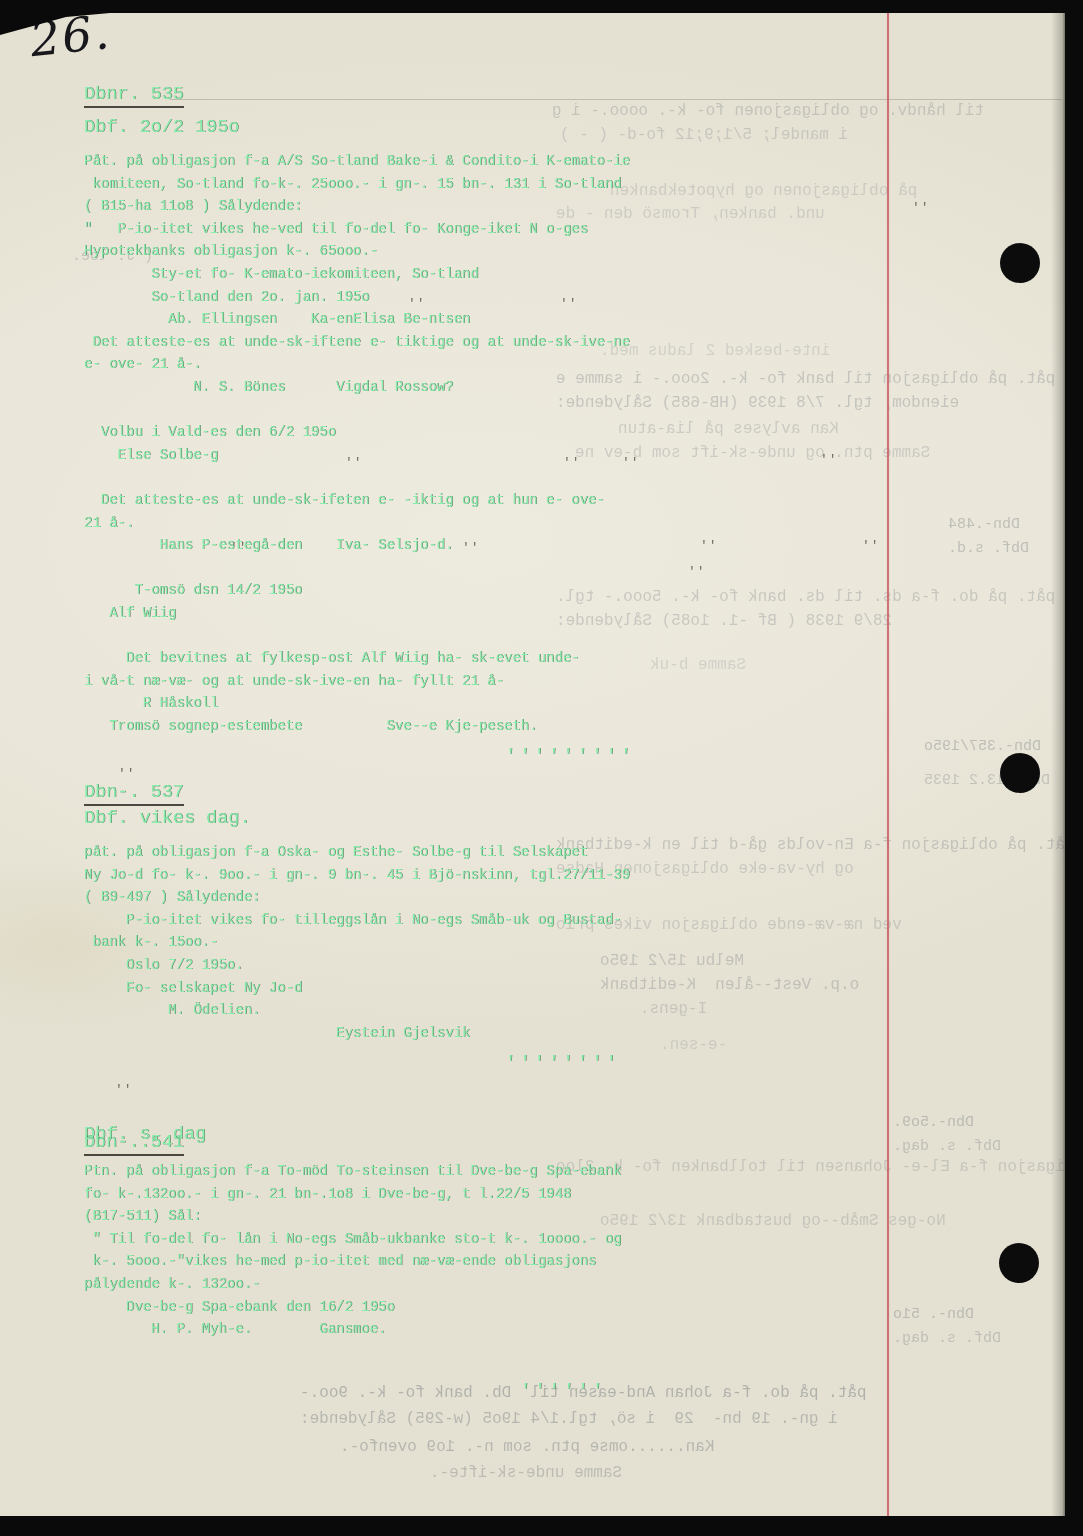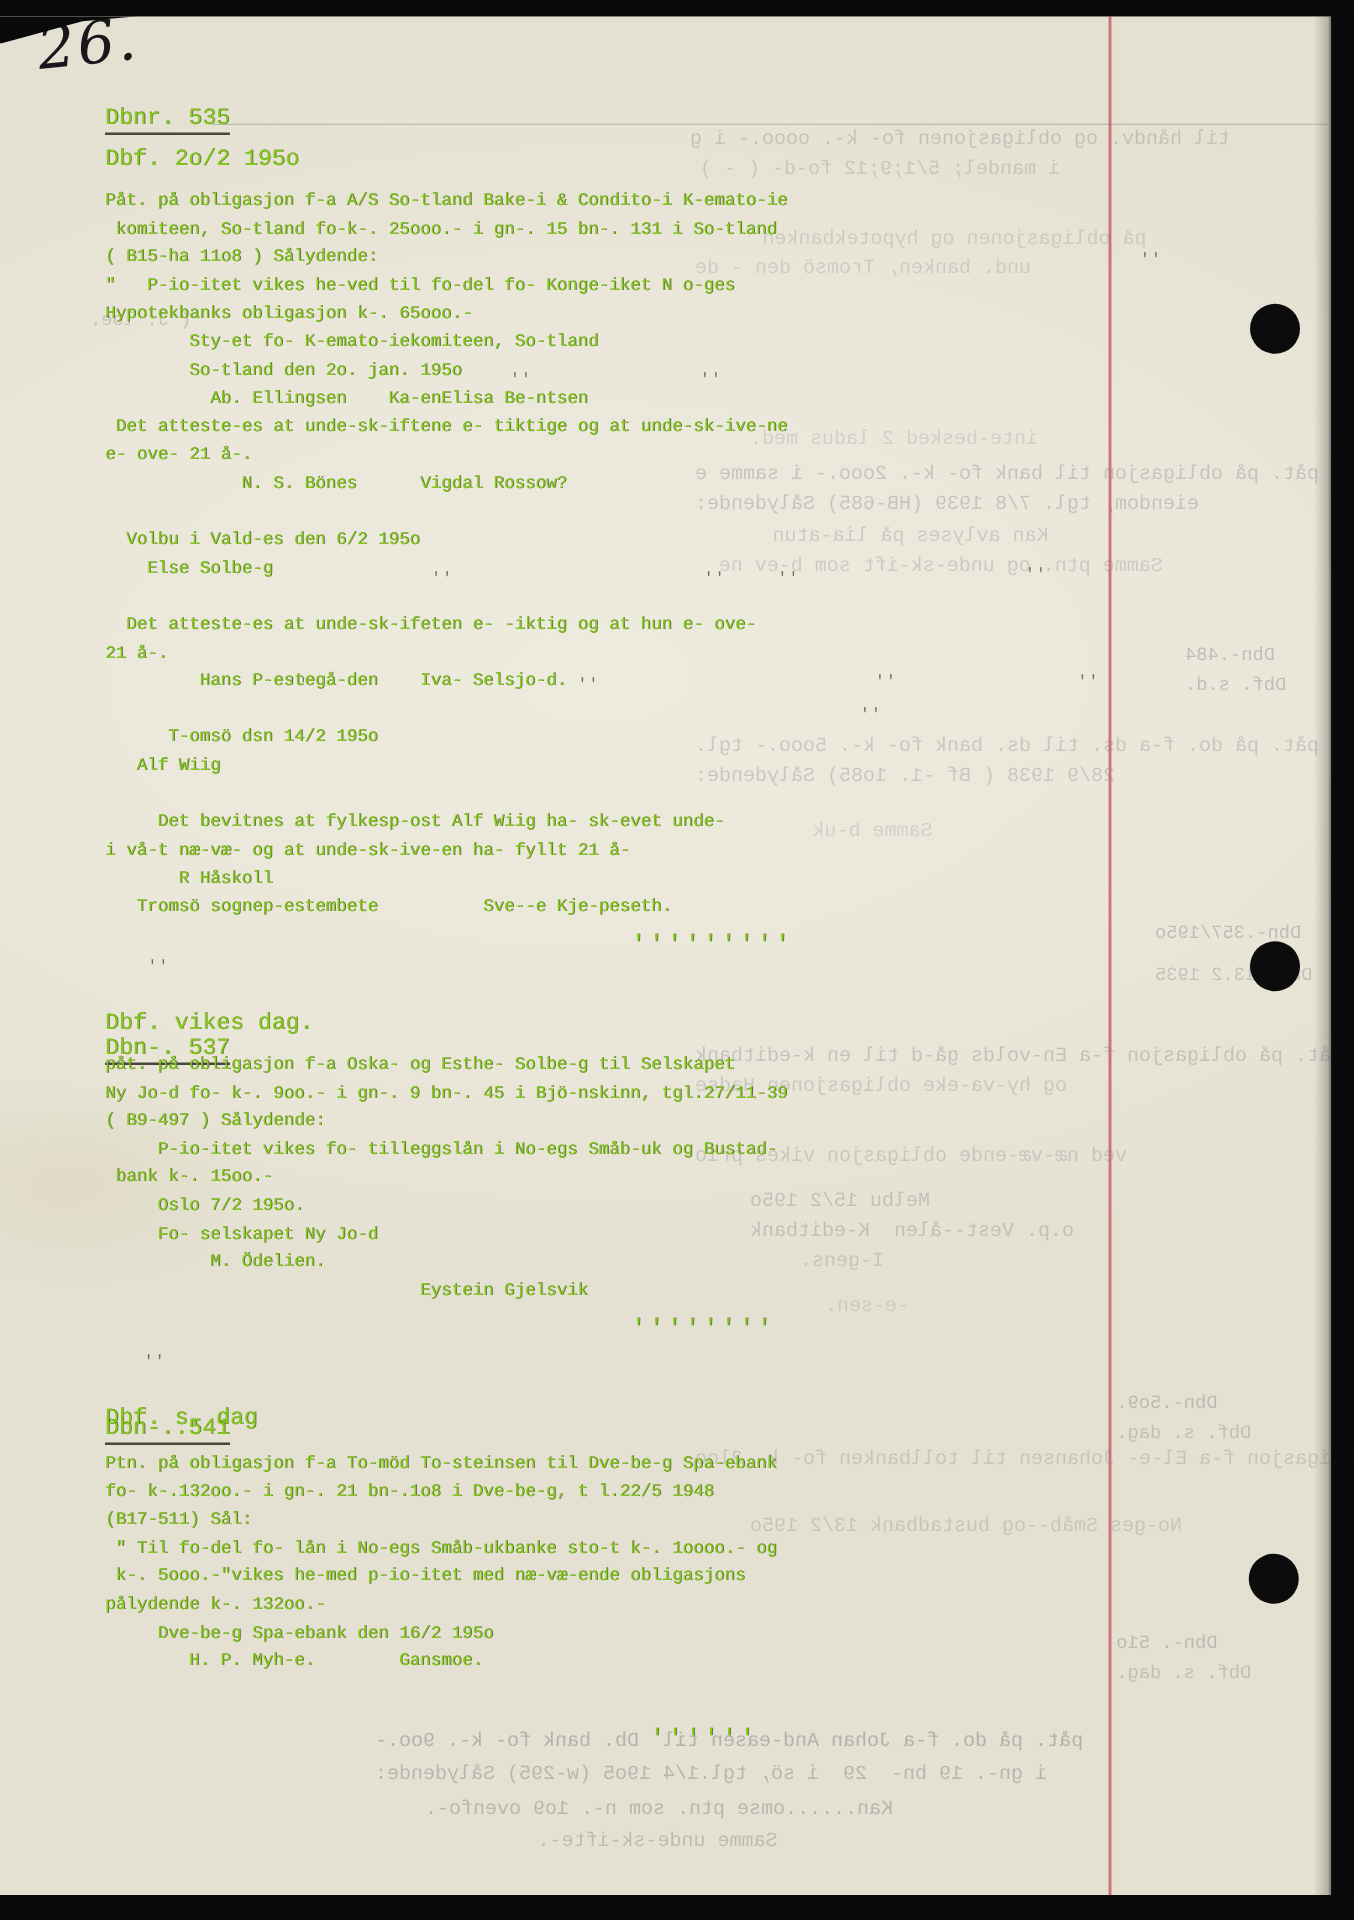--- a/index.html
+++ b/index.html
@@ -19,21 +19,21 @@
   .wedge{position:absolute;left:0;top:13px;width:110px;height:22px;background:#0a0a0a;
          clip-path:polygon(0 0,100% 0,60% 18%,0 100%);}
   .crease{position:absolute;left:170px;top:99px;width:892px;height:1px;
           background:rgba(158,156,144,.55);}
   .red-line{position:absolute;left:887px;top:13px;width:2px;height:1503px;
           background:rgba(201,95,100,.85);box-shadow:0 0 1px rgba(201,95,100,.6);}
   .hole{position:absolute;width:40px;height:40px;border-radius:50%;background:#0c0c0c;}
   .hole.h1{left:1000px;top:243px;} .hole.h2{left:1000px;top:753px;} .hole.h3{left:999px;top:1243px;}
   .hand{position:absolute;left:30px;top:8px;font-family:"DejaVu Serif",serif;font-style:italic;
         font-size:47px;color:#17171c;transform:rotate(-6deg);letter-spacing:2px;}
-  .type{color:#84cc16;text-shadow:0.5px 0 0 rgba(46,43,36,.75);}
+  .type{color:#86efac;text-shadow:0.5px 0 0 rgba(46,43,36,.75);}
   .hdr{position:absolute;font-size:18.5px;white-space:pre;
        border-bottom:2px solid rgba(46,43,36,.85);padding-bottom:1px;}
   .sub{position:absolute;font-size:18.5px;white-space:pre;}
   .body{position:absolute;font-size:14px;line-height:22.6px;white-space:pre;margin:0;
         font-family:inherit;}
   .sep{position:absolute;font-size:19px;letter-spacing:3px;}
   .ghost{position:absolute;transform:scaleX(-1);white-space:pre;color:#6e737c;
          font-size:16px;pointer-events:none;}
   .mark{position:absolute;font-size:13px;color:#2e2b24;opacity:.65;letter-spacing:1px;}
 </style>
@@ -125,21 +125,21 @@
       T-omsö dsn 14/2 195o
    Alf Wiig
 
      Det bevitnes at fylkesp-ost Alf Wiig ha- sk-evet unde-
 i vå-t næ-væ- og at unde-sk-ive-en ha- fyllt 21 å-
        R Håskoll
    Tromsö sognep-estembete          Sve--e Kje-peseth.</pre>
 
   <div class="sep type" style="left:505px;top:745px;">'''''''''</div>
 
-  <div class="hdr type" style="left:84px;top:828px;">Dbn-. 537</div>
+  <div class="hdr type" style="left:84px;top:782px;">Dbn-. 537</div>
   <div class="sub type" style="left:84px;top:808px;">Dbf. vikes dag.</div>
   <pre class="body type" style="left:84px;top:841px;">påt. på obligasjon f-a Oska- og Esthe- Solbe-g til Selskapet
 Ny Jo-d fo- k-. 9oo.- i gn-. 9 bn-. 45 i Bjö-nskinn, tgl.27/11-39
 ( B9-497 ) Sålydende:
      P-io-itet vikes fo- tilleggslån i No-egs Småb-uk og Bustad-
  bank k-. 15oo.-
      Oslo 7/2 195o.
      Fo- selskapet Ny Jo-d
           M. Ödelien.
                               Eystein Gjelsvik</pre>

